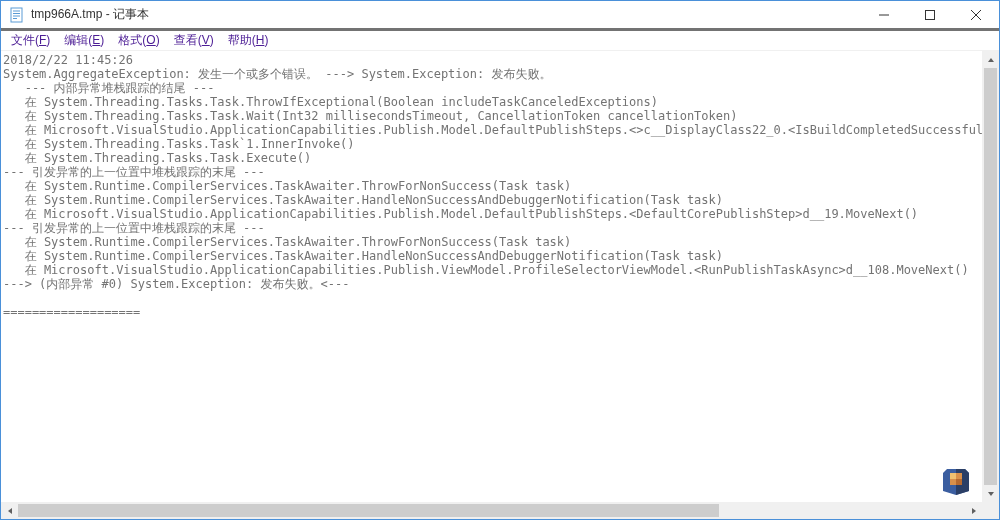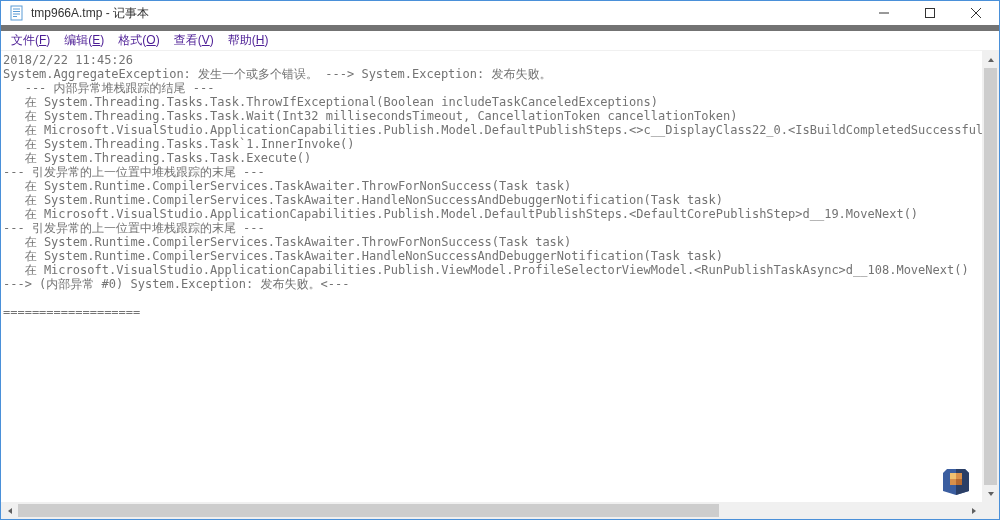--- a/index.html
+++ b/index.html
@@ -19,21 +19,21 @@
     display: flex;
     flex-direction: column;
   }
   .titlebar {
     height: 30px;
     background: #fff;
     display: flex;
     align-items: center;
     color: #333;
     font-size: 12px;
-    border-bottom: 6px solid #737373;
+    border-bottom: 3px solid #737373;
   }
   .titlebar .icon {
     width: 16px; height: 16px;
     margin: 0 6px 0 8px;
     display: inline-flex;
   }
   .titlebar .title { flex: 0 0 auto; }
   .titlebar .spacer { flex: 1; }
   .winbtns { display: flex; height: 100%; }
   .winbtn {

